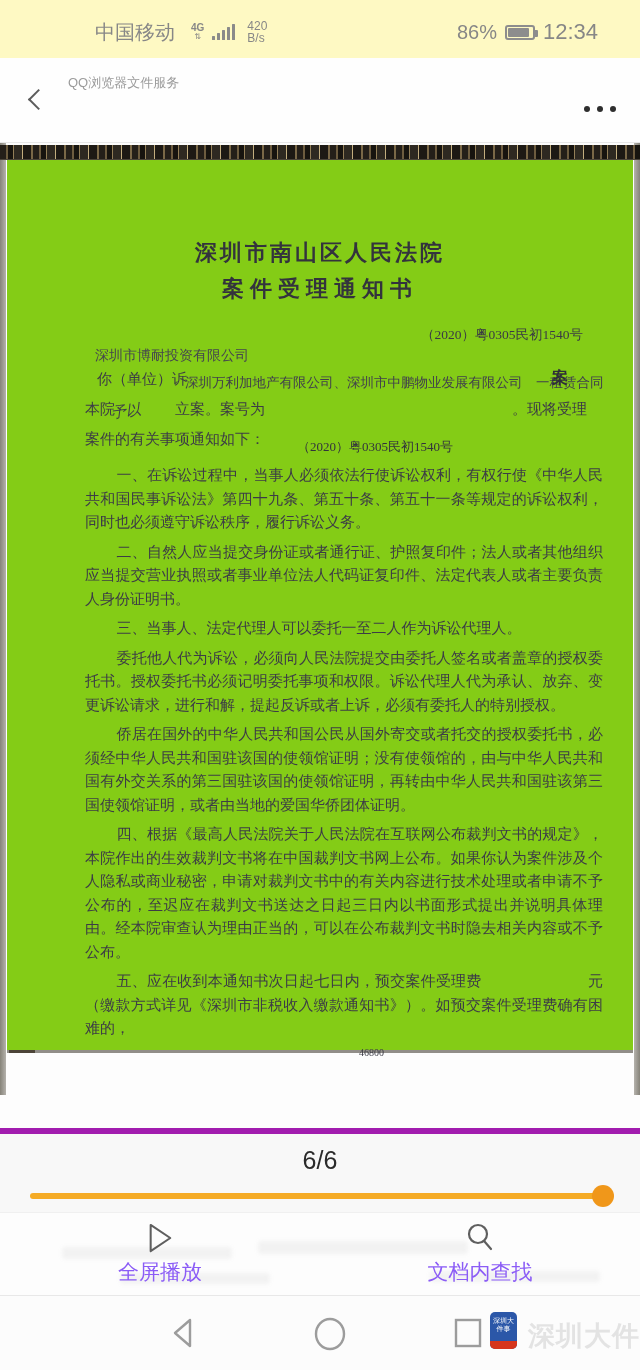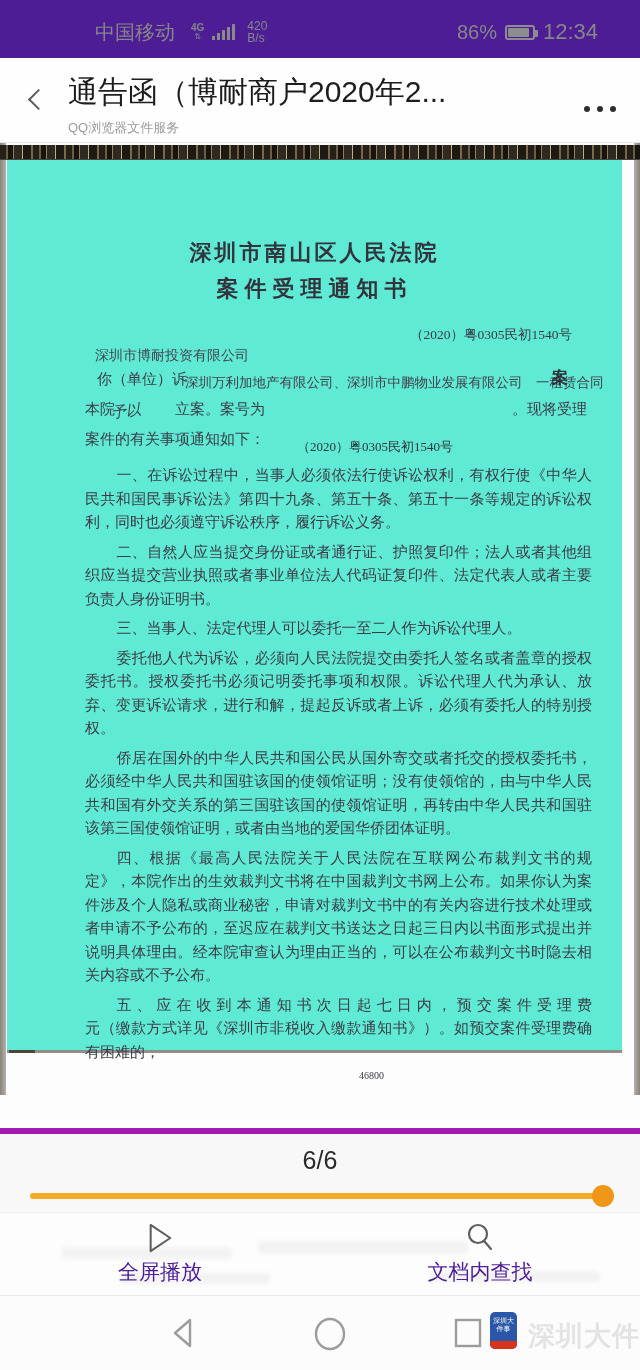--- a/index.html
+++ b/index.html
@@ -1,21 +1,21 @@
 <!DOCTYPE html>
 <html><head>
 <meta charset="utf-8">
 <style>
   html,body{margin:0;padding:0;background:#ddd;}
   *{box-sizing:border-box;}
   .screen{position:relative;width:640px;height:1370px;margin:0 auto;background:#fff;
     font-family:"Liberation Sans","DejaVu Sans",sans-serif;overflow:hidden;}
 
   
-  .statusbar{height:58px;background:#4c1d95;display:flex;align-items:center;
+  .statusbar{height:58px;background:#fef9c3;display:flex;align-items:center;
     padding:6px 42px 0 95px;color:#878787;justify-content:center;}
   .sb-left{display:flex;align-items:center;gap:6px;}
   .carrier{font-size:20px;}
   .netblock{display:flex;flex-direction:column;align-items:center;line-height:9px;margin-left:10px;}
   .net4g{font-size:10px;font-weight:700;letter-spacing:0;}
   .netarrows{font-size:8px;}
   .sigbars{display:flex;align-items:flex-end;gap:2px;margin-left:2px;}
   .sigbars i{display:block;width:3px;background:#8a8a8a;border-radius:0.5px;}
   .speedblock{display:flex;flex-direction:column;line-height:12px;font-size:12px;margin-left:6px;}
   .sb-right{margin-left:auto;display:flex;align-items:center;gap:8px;}
@@ -36,21 +36,21 @@
   .menubtn i{width:6px;height:6px;border-radius:50%;background:#2e2e2e;display:block;}
 
   
   .viewer{position:relative;height:985px;background:#fdfdfd;}
   .edge{position:absolute;top:0;width:6px;height:952px;background:linear-gradient(90deg,#868379,#b5b2ac);z-index:1;}
   .edge.left{left:0;}
   .edge.right{right:0;background:linear-gradient(270deg,#868379,#b5b2ac);}
   .texture{position:absolute;top:2px;left:0;right:0;height:15px;z-index:2;border-bottom:1px solid #4a443a;
     background:
       repeating-linear-gradient(92deg,#241f19 0 6px,#6d5c3f 6px 8px,#17140f 8px 13px,#937f58 13px 14px,#2e2921 14px 22px,#c2ad7e 22px 23px,#1d1914 23px 31px,#7a6847 31px 33px);}
-  .page{position:absolute;left:7px;right:18px;top:17px;height:893px;background:#5eead4;z-index:3;
+  .page{position:absolute;left:7px;right:7px;top:17px;height:893px;background:#84cc16;z-index:3;
     font-family:"Liberation Serif","DejaVu Serif",serif;color:#3c3c46;
     border-bottom:3px solid #918e88;}
   .page .speck{position:absolute;left:2px;bottom:-3px;width:26px;height:3px;background:#4c4438;}
 
   .doc-head{margin-top:78px;text-align:center;}
   .court-name{font-size:22px;font-weight:600;letter-spacing:3px;line-height:30px;color:#33333d;}
   .doc-name{font-size:22px;font-weight:600;letter-spacing:6px;line-height:30px;margin-top:6px;color:#33333d;}
   .case-no{margin-top:22px;margin-right:50px;text-align:right;font-size:13.5px;color:#3a3a44;}
   .plaintiff{margin-top:2px;margin-left:88px;font-size:14px;line-height:20px;color:#45454f;}
 
@@ -73,21 +73,21 @@
   
   .pager{height:84px;background:#f8f8f8;border-top:6px solid #a21caf;position:relative;}
   .pageind{text-align:center;font-size:25px;color:#2b2b2b;padding-top:12px;}
   .slider{position:absolute;left:30px;right:30px;bottom:13px;height:6px;background:#f5ab25;border-radius:3px;cursor:pointer;}
   .thumb{position:absolute;right:-4px;top:-8px;width:22px;height:22px;border-radius:50%;background:#f0971a;}
 
   
   .toolbar{height:83px;background:#fdfdfd;border-top:1px solid #f0f0f0;display:flex;position:relative;}
   .ghost{position:absolute;background:rgba(110,110,110,0.08);filter:blur(2px);border-radius:4px;}
   .tbtn{flex:1;display:flex;flex-direction:column;align-items:center;justify-content:center;gap:4px;cursor:pointer;z-index:2;}
-  .tbtn .tlabel{font-size:21px;color:#4c1d95;}
+  .tbtn .tlabel{font-size:21px;color:#8b5cf6;}
 
   
   .navbar{height:75px;background:#fcfcfc;border-top:1px solid #e8e8e8;position:relative;}
   .navico{position:absolute;top:20px;cursor:pointer;}
   .nav-back{left:168px;}
   .nav-home{left:312px;}
   .nav-recent{left:452px;}
   .appbadge{position:absolute;left:490px;top:16px;width:27px;height:37px;border-radius:5px;overflow:hidden;background:#2b57a8;cursor:pointer;
     display:flex;flex-direction:column;}
   .appbadge .abtxt{flex:1;color:#fff;font-size:7px;line-height:8px;text-align:center;padding-top:5px;letter-spacing:0;}
@@ -126,21 +126,20 @@
         </span>
       <span class="timetxt">12:34</span>
     </div>
   </div>
 
   <div class="header">
     <div class="backbtn">
       <span class="chev"></span>
     </div>
     <div class="titles">
-      <div class="doc-title">通告函（博耐商户2020年2...</div>
       <div class="doc-sub">QQ浏览器文件服务</div>
     </div>
     <div class="menubtn">
       <i></i>
         <i></i>
         <i></i>
     </div>
   </div>
 
   <div class="viewer">

